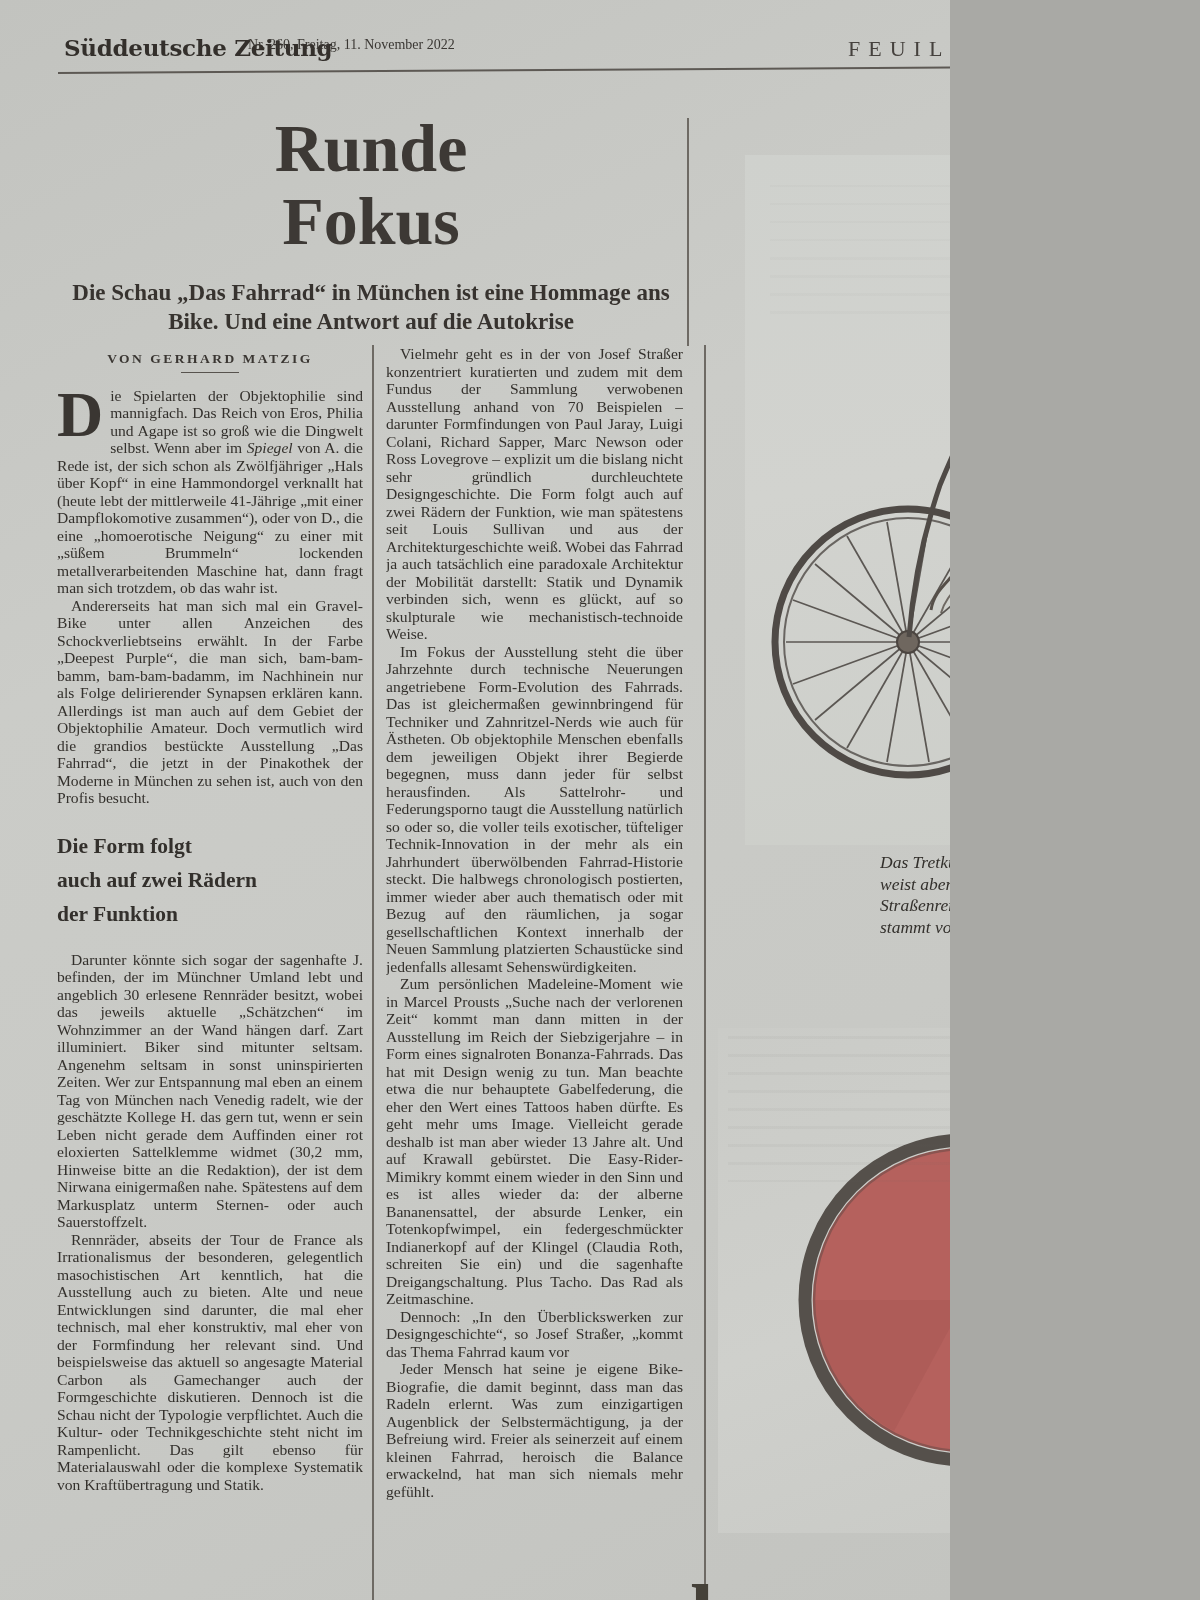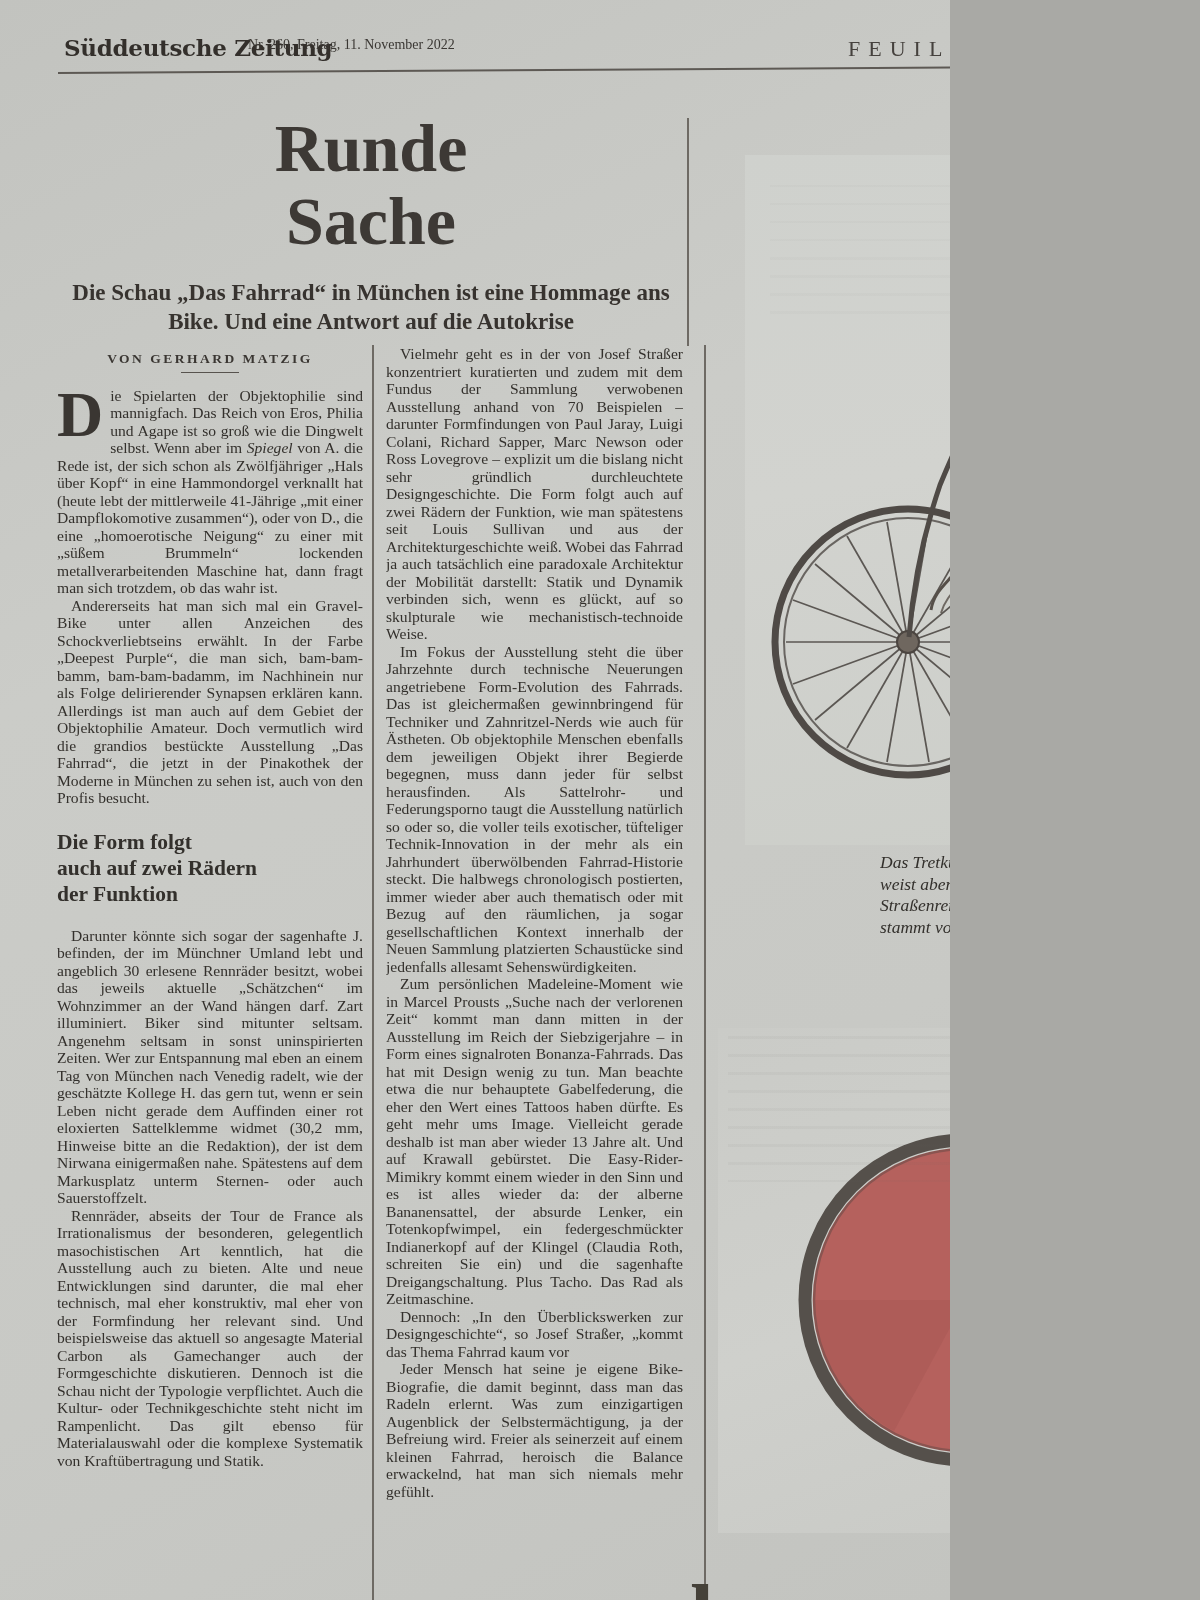--- a/index.html
+++ b/index.html
@@ -28,21 +28,21 @@
     text-align:justify;hyphens:auto;-webkit-hyphens:auto;color:#33302c;}
   .col1{left:57px;top:350px;width:306px;height:1250px;}
   .col2{left:386px;top:345px;width:297px;height:1255px;}
   .col p{margin:0;}
   .col p.indent{text-indent:14px;}
   .byline{display:block;text-align:center;font-size:13.5px;font-weight:bold;
     letter-spacing:2.5px;color:#3a3632;margin-bottom:4px;}
   .byline-rule{width:58px;height:1px;background:#57534e;margin:0 auto 14px auto;}
   .dropcap{float:left;font-size:64px;line-height:50px;font-weight:bold;color:#3a3632;
     margin:3px 7px 0 0;}
-  .subhead{font-size:21.5px;line-height:26px;font-weight:bold;color:#33302c;
+  .subhead{font-size:21.5px;line-height:34px;font-weight:bold;color:#33302c;
     white-space:pre-line;text-align:left;margin:22px 0 20px 0;}
   .it{font-style:italic;}
   
   .figure-top{position:absolute;left:745px;top:155px;width:455px;height:690px;
     background:linear-gradient(170deg,#cfd1cd 0%,#d2d3cf 45%,#cccec9 100%);overflow:hidden;}
   .figure-bottom{position:absolute;left:718px;top:1028px;width:482px;height:505px;
     background:linear-gradient(160deg,#cacbc7 0%,#cfd0cc 50%,#c8c9c5 100%);overflow:hidden;}
   .ghost{position:absolute;opacity:0.5;
     background:repeating-linear-gradient(180deg,rgba(96,94,90,0.10) 0 2.5px,rgba(0,0,0,0) 2.5px 18px);}
   
@@ -62,21 +62,21 @@
 <body>
 
 <div class="page">
 
   <span class="paper-name">Süddeutsche Zeitung</span>
   <span class="issue-info">Nr. 260, Freitag, 11. November 2022</span>
   <span class="section-title">FEUILLETON</span>
   <div class="top-rule"></div>
 
   <div class="headline-block">
-    <h1 class="headline"><span>Runde</span><br><span>Sache</span></h1>
+    <h1 class="headline"><span>Runde</span><br><span>Fokus</span></h1>
     <p class="subtitle">Die Schau „Das Fahrrad“ in München ist eine Hommage ans Bike. Und eine Antwort auf die Autokrise</p>
   </div>
 
   <div class="vrule vr-headline"></div>
   <div class="vrule vr-col1"></div>
   <div class="vrule vr-col2"></div>
 
   <div class="col col1">
     <span class="byline">VON GERHARD MATZIG</span>
     <div class="byline-rule"></div>

